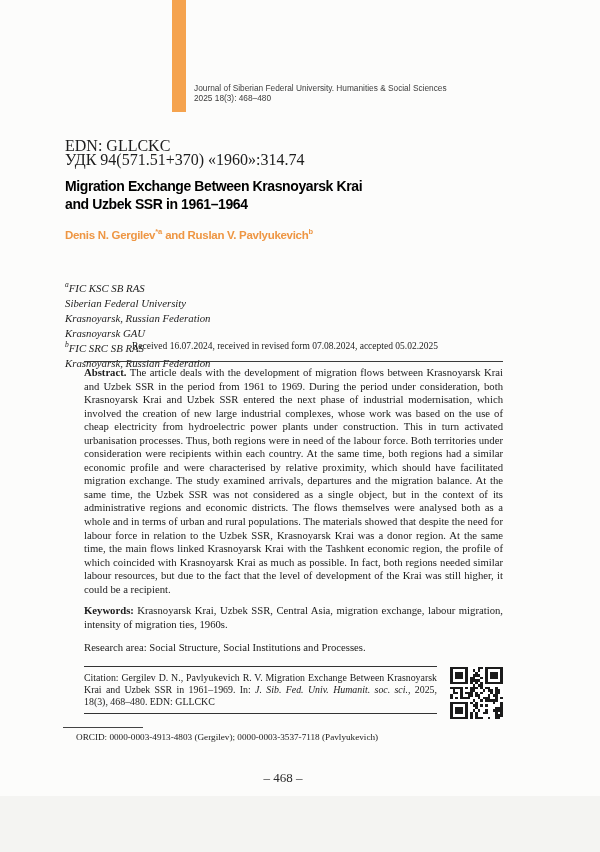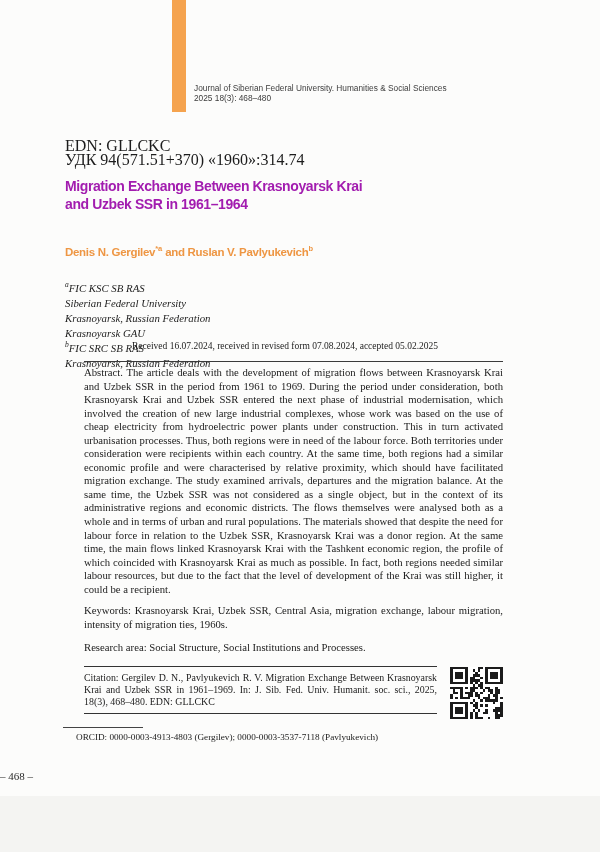--- a/index.html
+++ b/index.html
@@ -31,27 +31,27 @@
   .codes {
     position: absolute; left: 65px; top: 139px;
     font-size: 16px; line-height: 13.8px;
     color: #1c1c1c; white-space: nowrap;
   }
   
   .title {
     position: absolute; left: 65px; top: 177px;
     font-family: "Liberation Sans", "DejaVu Sans", sans-serif;
     font-weight: bold; font-size: 14px; letter-spacing: -0.4px;
-    line-height: 18px; color: #a21caf; white-space: nowrap;
+    line-height: 18px; color: #000000; white-space: nowrap;
   }
   .authors {
     position: absolute; left: 65px; top: 227px;
     font-family: "Liberation Sans", "DejaVu Sans", sans-serif;
     font-weight: bold; font-size: 11.5px; letter-spacing: -0.3px;
-    color: #EE9643; white-space: nowrap; margin-top: 17px;
+    color: #EE9643; white-space: nowrap;
   }
   .authors sup { font-size: 7.5px; letter-spacing: 0; }
   
   .affiliations {
     position: absolute; left: 65px; top: 247px;
     font-style: italic; font-size: 10.8px; line-height: 12.4px;
     color: #1c1c1c; white-space: nowrap; margin-top: 32px;
   }
   .affiliations sup { font-size: 7.5px; }
   .received {
@@ -83,24 +83,24 @@
   
   .footnotes {
     position: absolute; left: 63px; top: 727px; width: 460px;
     font-size: 9.2px; line-height: 11.8px; color: #202020;
   }
   .fn-rule { width: 80px; border-top: 1.3px solid #444; height: 0; margin-bottom: 4px; }
   .fn-corresponding { padding-left: 13px; text-indent: -13px; }
   .fn-orcid { padding-left: 13px; }
   .page-number {
     position: absolute; left: 0; top: 770px; width: 566px;
-    font-size: 11px; color: #2a2a2a;
-  }
-  .it { }
-  .b { font-weight: normal; }
+    text-align: center; font-size: 13px; color: #2a2a2a;
+  }
+  .it { font-style: italic; }
+  .b { font-weight: bold; }
 </style>
 </head>
 <body>
 
 <div class="page">
 
   <div class="accent-bar"></div>
 
   <div class="journal-header">
     <div>Journal of Siberian Federal University.  Humanities &amp; Social Sciences</div>

